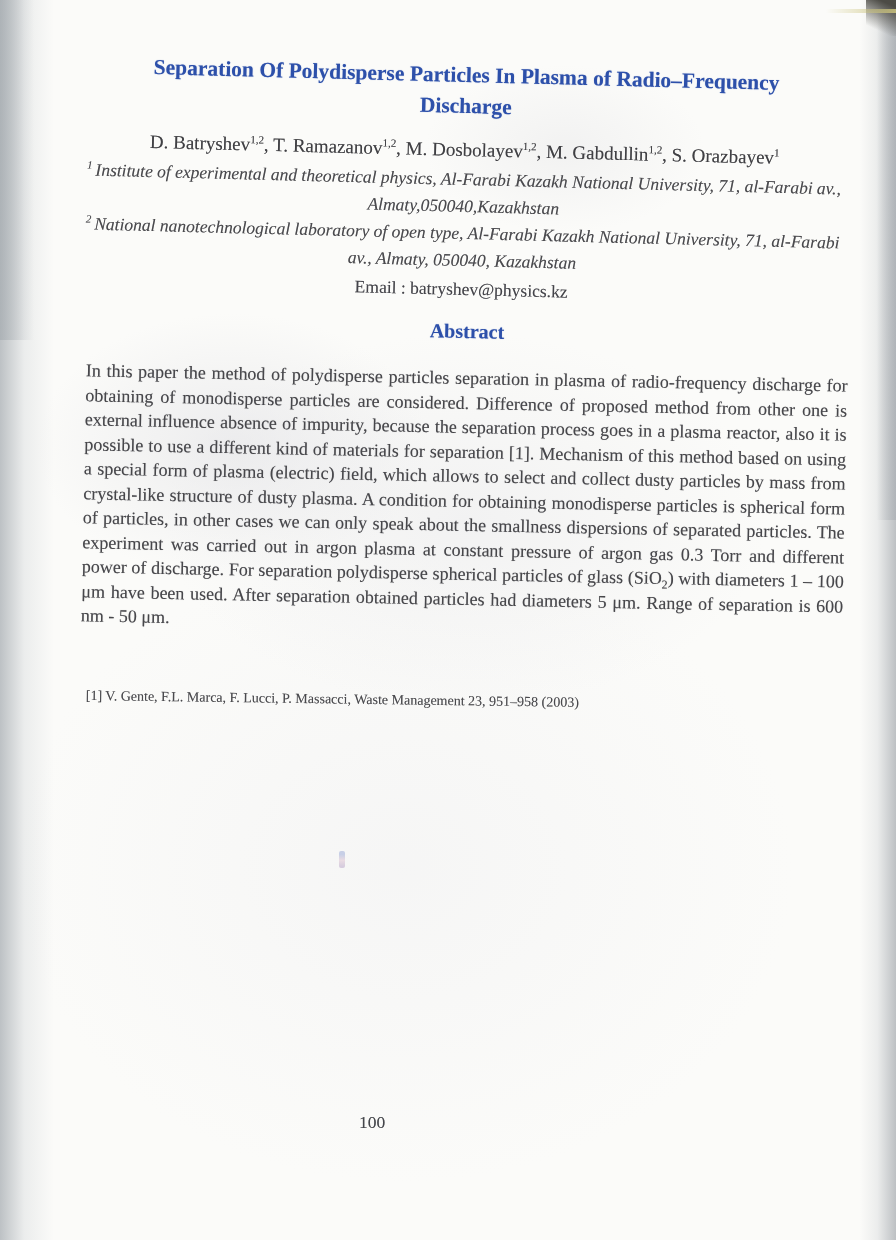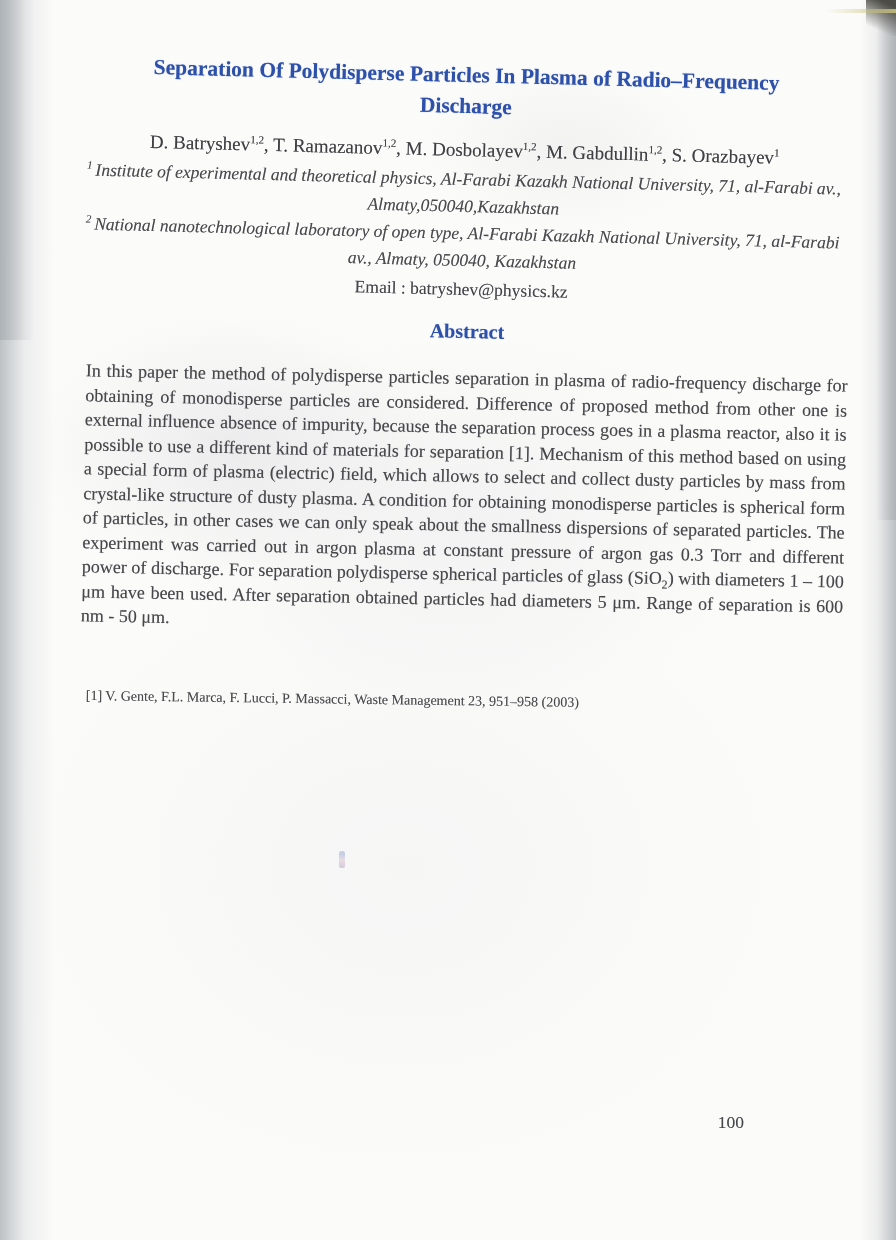--- a/index.html
+++ b/index.html
@@ -153,21 +153,21 @@
     font-size: 14px;
     line-height: 20px;
     color: #4a4a4e;
     text-shadow: 0 0 0.6px rgba(74,74,78,0.4);
     transform: rotate(0.8deg);
     transform-origin: 0 0;
   }
   .page-number {
     position: absolute;
     top: 1112px; left: 0; width: 744px;
-    text-align: right;
+    text-align: center;
     font-size: 17.5px;
     color: #45474c;
     text-shadow: 0 0 0.6px rgba(69,71,76,0.4);
   }
 </style>
 </head>
 <body>
 
 <div class="page">
 

